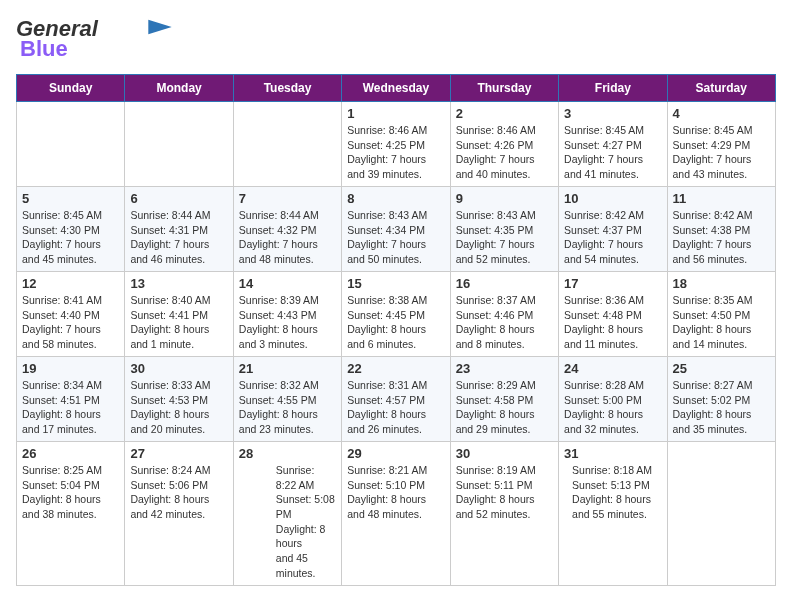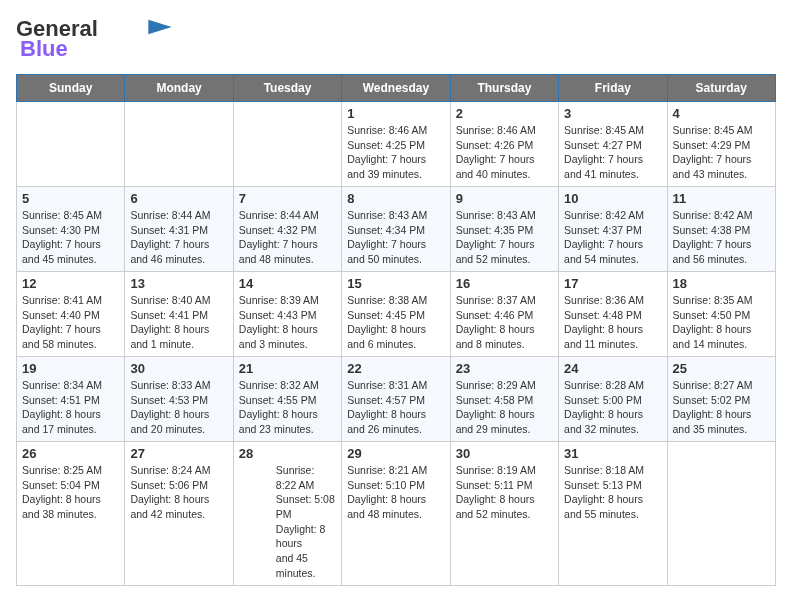--- a/index.html
+++ b/index.html
@@ -39,21 +39,21 @@
       font-size: 16px;
       color: #555;
       margin-top: 2px;
     }
     table {
       width: 100%;
       border-collapse: collapse;
       font-size: 11px;
     }
     thead tr th {
-      background-color: #737373;
+      background-color: #701a75;
       color: #fff;
       text-align: center;
       padding: 6px 4px;
       font-size: 12px;
       font-weight: bold;
       border: 1px solid #2e75b6;
     }
     tbody tr td {
       border: 1px solid #ccc;
       vertical-align: top;
@@ -77,21 +77,21 @@
       font-size: 10.5px;
       line-height: 1.4;
       color: #333;
     }
   </style>
 </head>
 <body>
 
 <div class="header-area">
   <div class="logo">
-    <div style="display:flex;align-items:center;">
+    <div style="display:flex;align-items:center;font-style:italic;">
       <span style="font-size:22px;font-weight:bold;color:#333;">General</span>
       <svg class="logo-icon" viewBox="0 0 30 20">
         <polygon points="2,2 28,10 2,18" fill="#2e75b6"></polygon>
       </svg>
     </div>
     <span style="font-size:22px;font-weight:bold;color:#8b5cf6;margin-top:-6px;margin-left:4px;">Blue</span>
   </div>
   <div class="title-area">
     <div class="month-title"></div>
     <div class="location-title"></div>
@@ -328,21 +328,21 @@
         </td>
         <td>
           <span class="day-num">30</span>
           <div class="day-info" style="white-space: pre-line;">Sunrise: 8:19 AM
 Sunset: 5:11 PM
 Daylight: 8 hours
 and 52 minutes.</div>
         </td>
         <td>
           <span class="day-num">31</span>
-          <div class="day-info" style="white-space: pre-line;">Sunrise: 8:18 AM
+          <div class="day-info" style="white-space: pre-line; margin-left: 8px;">Sunrise: 8:18 AM
 Sunset: 5:13 PM
 Daylight: 8 hours
 and 55 minutes.</div>
         </td>
         <td></td>
       </tr>
     </tbody>
 </table>
 
 </body></html>

